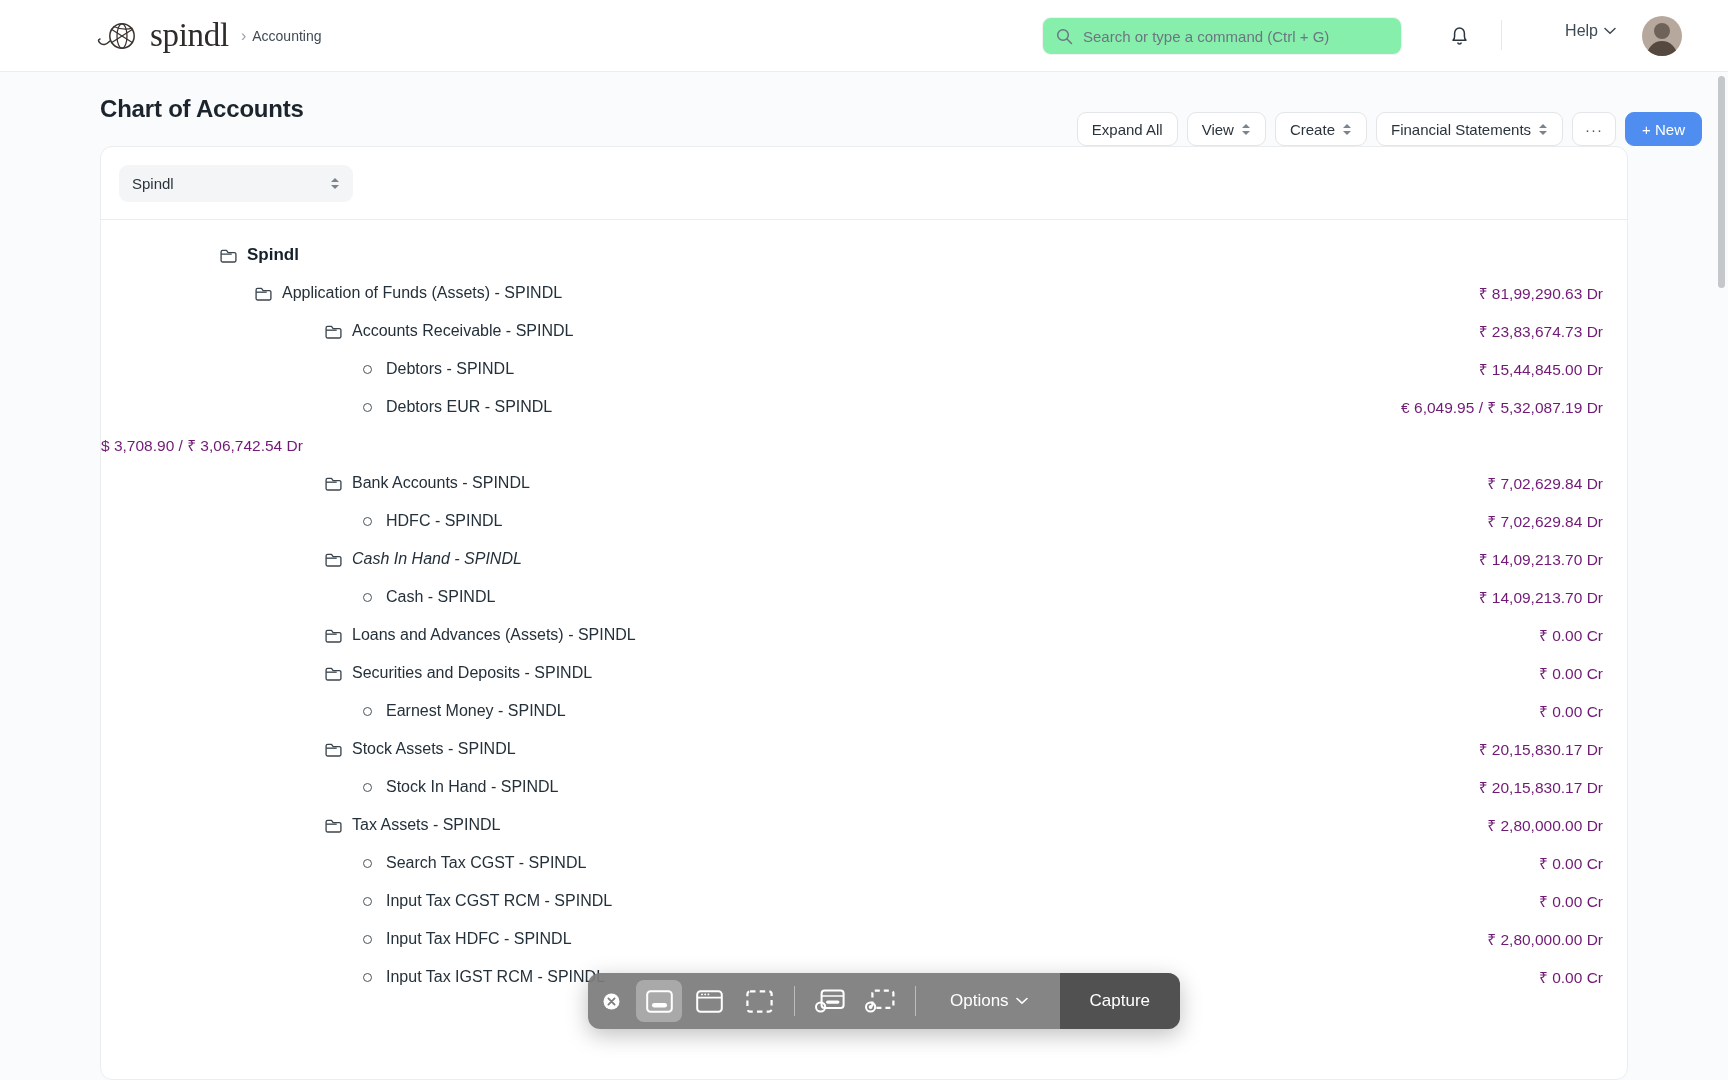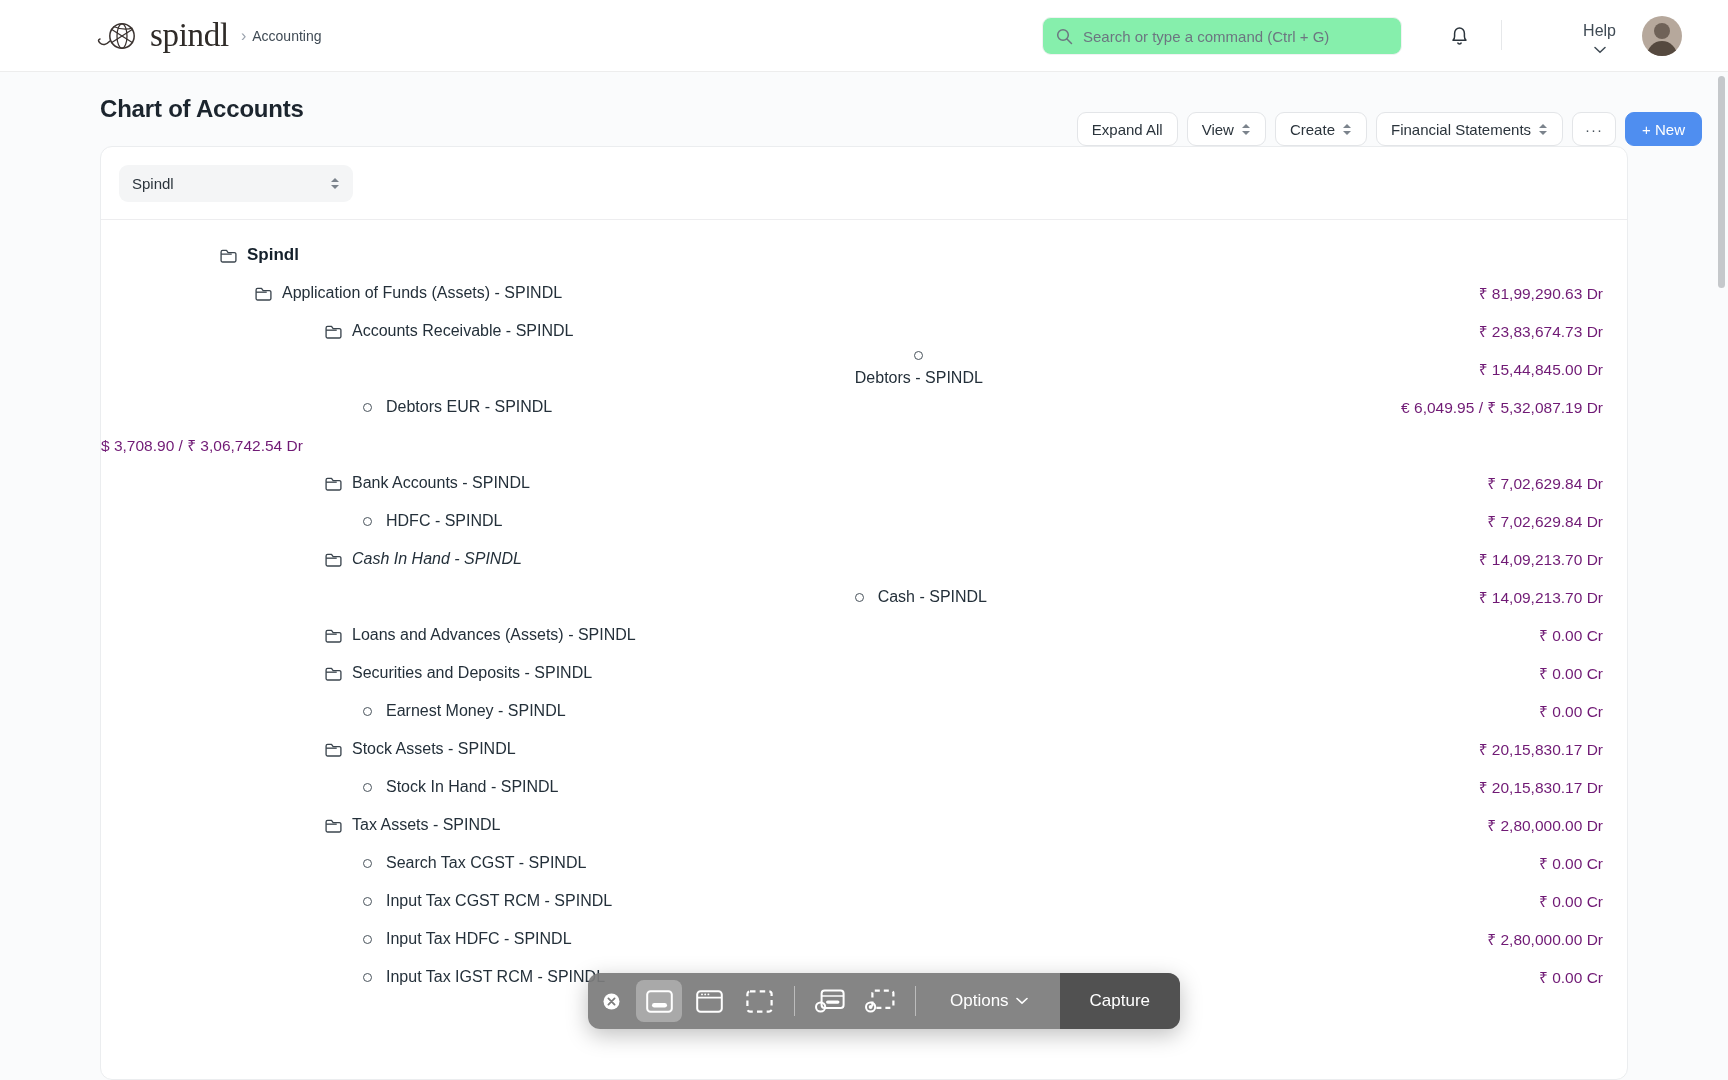--- a/index.html
+++ b/index.html
@@ -39,21 +39,21 @@
     display: flex; align-items: center; gap: 10px;
     padding: 0 13px;
     position: absolute; left: 1042px; top: 17px;
   }
   .searchbox .ph { font-size: 15px; color: #6c7680; }
 
   .bell-btn { position: absolute; right: 252px; top: 19px; width: 34px; height: 34px;
               display:flex; align-items:center; justify-content:center; }
   .nav-div { position: absolute; right: 226px; top: 20px; width: 1px; height: 30px; background: #e6e8ea; }
   .help-btn { position: absolute; right: 112px; top: 22px;
-              display: flex; align-items: center; gap: 6px; font-size: 16px; color: #3f4a54; flex-direction: column; }
+              display: flex; align-items: center; gap: 6px; font-size: 16px; color: #3f4a54; }
   .avatar { position: absolute; right: 46px; top: 16px;
             width: 40px; height: 40px; border-radius: 50%;
             background: #b6a89c; overflow: hidden; }
   .avatar .head { position: absolute; left: 12px; top: 7px; width: 16px; height: 16px;
                   border-radius: 50%; background: #6f6258; }
   .avatar .body { position: absolute; left: 5px; top: 25px; width: 30px; height: 22px;
                   border-radius: 15px 15px 0 0; background: #55493f; }
 
   
   .pagehead {
@@ -261,21 +261,21 @@
           <div class="label-wrap" style="padding-left: 223px;">
             <svg class="ico" viewBox="0 0 20 20">
               <path d="M2.2 6.4 V15.2 A1.6 1.6 0 0 0 3.8 16.8 H16.2 A1.6 1.6 0 0 0 17.8 15.2 V8.6 A1.6 1.6 0 0 0 16.2 7 H9.6 L7.9 4.6 H3.8 A1.6 1.6 0 0 0 2.2 6.2 Z" fill="none" stroke="#3b454e" stroke-width="1.4" stroke-linejoin="round"></path>
               <path d="M2.2 8.6 H13.4" fill="none" stroke="#3b454e" stroke-width="1.4"></path>
             </svg>
             <span class="txt">Accounts Receivable - SPINDL</span>
           </div>
           <span class="amt">₹ 23,83,674.73 Dr</span>
         </div>
         <div class="row">
-          <div class="label-wrap" style="padding-left: 258px; flex-direction: column;">
+          <div class="label-wrap" style="padding-left: 258px;">
             <span class="dot-ico"></span>
             <span class="txt">Debtors - SPINDL</span>
           </div>
           <span class="amt">₹ 15,44,845.00 Dr</span>
         </div>
         <div class="row">
           <div class="label-wrap" style="padding-left: 258px;">
             <span class="dot-ico"></span>
             <span class="txt">Debtors EUR - SPINDL</span>
           </div>
@@ -305,21 +305,21 @@
           <div class="label-wrap" style="padding-left: 223px; font-style: italic;">
             <svg class="ico" viewBox="0 0 20 20">
               <path d="M2.2 6.4 V15.2 A1.6 1.6 0 0 0 3.8 16.8 H16.2 A1.6 1.6 0 0 0 17.8 15.2 V8.6 A1.6 1.6 0 0 0 16.2 7 H9.6 L7.9 4.6 H3.8 A1.6 1.6 0 0 0 2.2 6.2 Z" fill="none" stroke="#3b454e" stroke-width="1.4" stroke-linejoin="round"></path>
               <path d="M2.2 8.6 H13.4" fill="none" stroke="#3b454e" stroke-width="1.4"></path>
             </svg>
             <span class="txt">Cash In Hand - SPINDL</span>
           </div>
           <span class="amt">₹ 14,09,213.70 Dr</span>
         </div>
         <div class="row">
-          <div class="label-wrap" style="padding-left: 258px; justify-content: center;">
+          <div class="label-wrap" style="padding-left: 258px;">
             <span class="dot-ico"></span>
             <span class="txt">Cash - SPINDL</span>
           </div>
           <span class="amt">₹ 14,09,213.70 Dr</span>
         </div>
         <div class="row">
           <div class="label-wrap" style="padding-left: 223px;">
             <svg class="ico" viewBox="0 0 20 20">
               <path d="M2.2 6.4 V15.2 A1.6 1.6 0 0 0 3.8 16.8 H16.2 A1.6 1.6 0 0 0 17.8 15.2 V8.6 A1.6 1.6 0 0 0 16.2 7 H9.6 L7.9 4.6 H3.8 A1.6 1.6 0 0 0 2.2 6.2 Z" fill="none" stroke="#3b454e" stroke-width="1.4" stroke-linejoin="round"></path>
               <path d="M2.2 8.6 H13.4" fill="none" stroke="#3b454e" stroke-width="1.4"></path>

